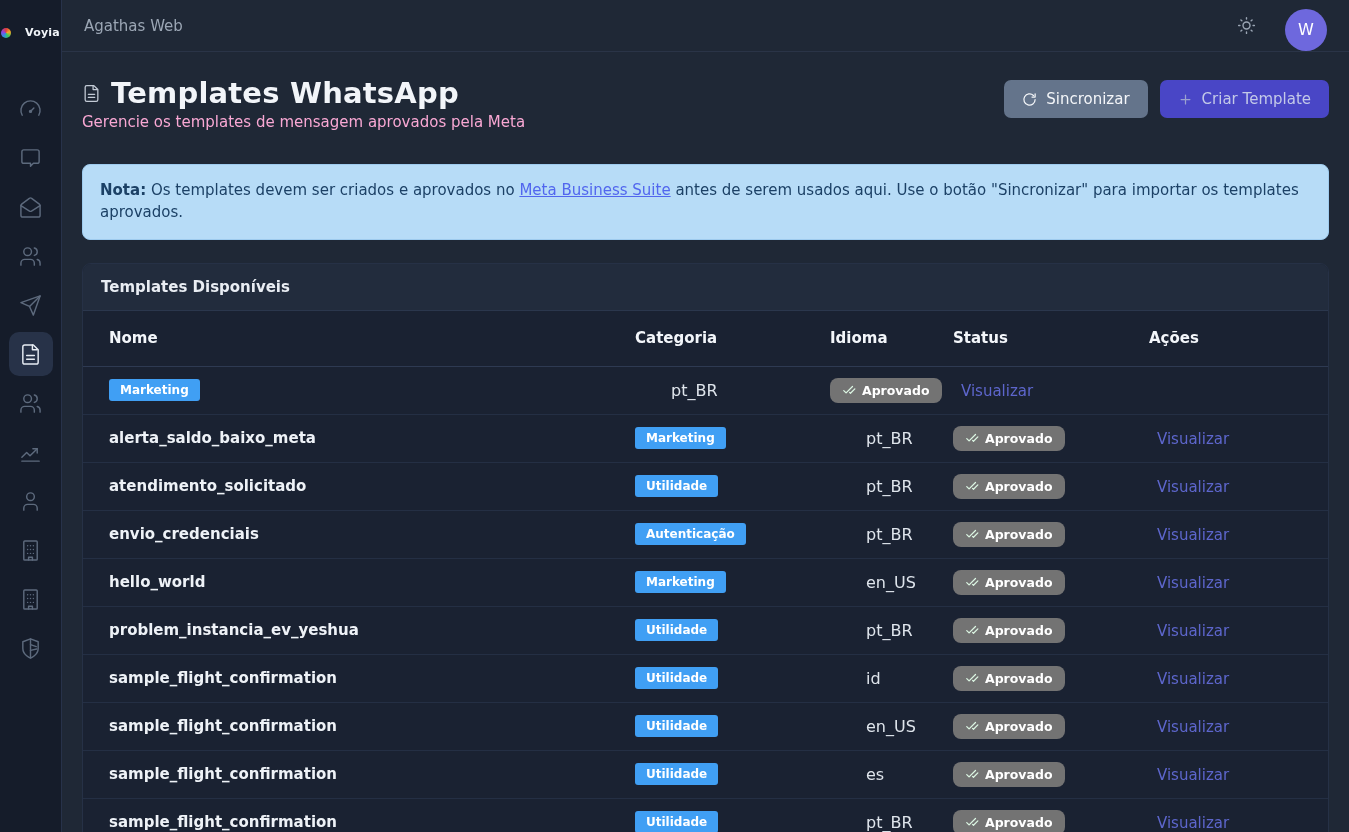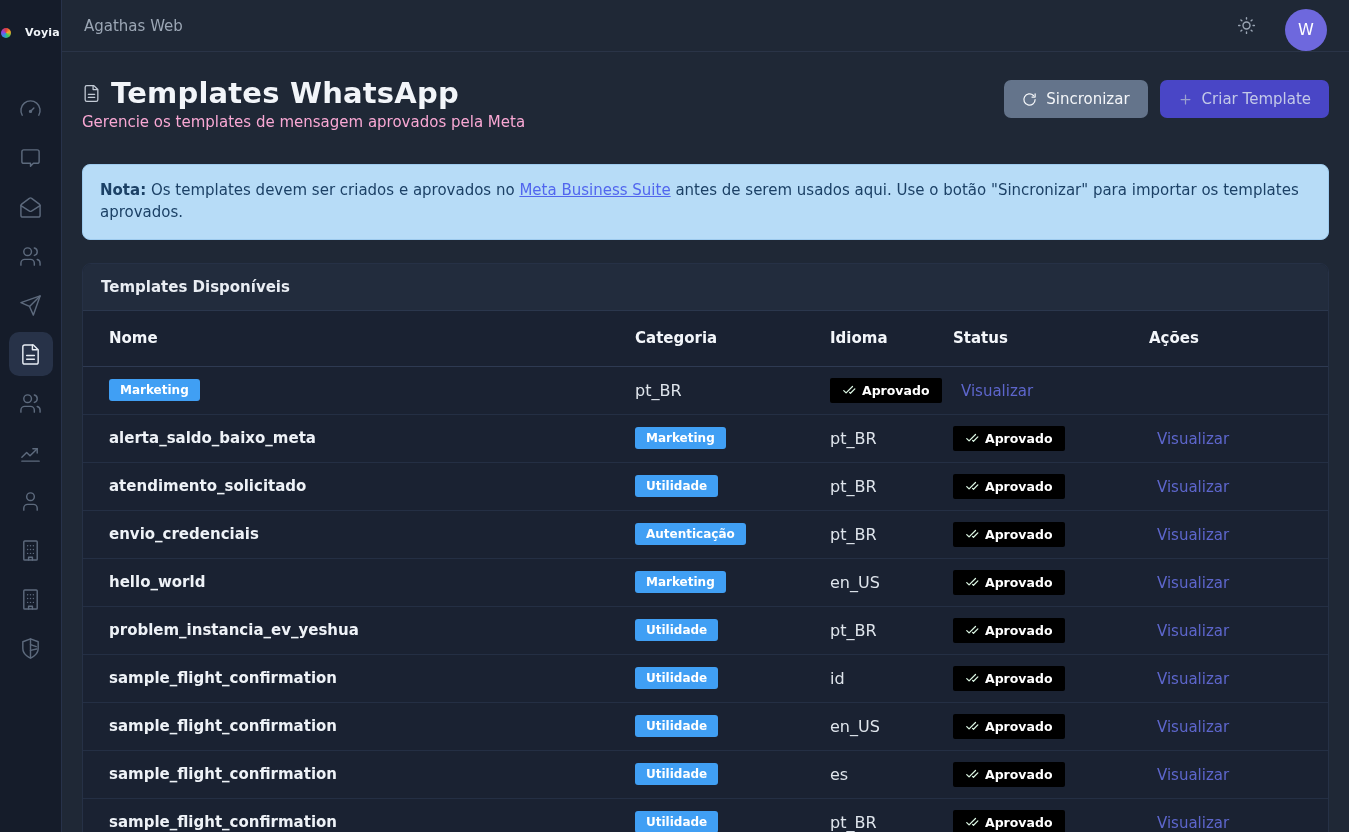--- a/index.html
+++ b/index.html
@@ -82,30 +82,30 @@
     padding:14px 18px; font-size:15px; font-weight:bold; color:#e9edf3;
   }
   .tbl-head, .tbl-row {
     display:grid; grid-template-columns:526px 195px 123px 196px 1fr;
     align-items:center; padding-left:26px; padding-right:16px;
   }
   .tbl-head { height:56px; border-bottom:1px solid #2e3a52; }
   .tbl-head .th { font-size:15px; font-weight:bold; color:#f3f6fa; }
   .tbl-row { height:48px; border-bottom:1px solid #242f44; }
   .cell-name { font-size:15px; font-weight:bold; color:#eef2f7; }
-  .cell-lang { font-size:16px; color:#dfe5ec; }
+  .cell-lang { font-size:16px; color:#dfe5ec;margin-left:36px; }
   .badge-cat {
     display:inline-flex; align-items:center; justify-content:center;
     background:#409ff4; color:#fff; font-size:12px; font-weight:bold;
     padding:4px 11px; border-radius:3px; width:max-content;
   }
   .badge-status {
     display:inline-flex; align-items:center; gap:6px;
-    background:#000000; color:#fff; font-size:12.5px; font-weight:bold;
-    padding:5px 12px; border-radius:2px; width:max-content;
+    background:#737373; color:#fff; font-size:12.5px; font-weight:bold;
+    padding:5px 12px; border-radius:8px; width:max-content;
   }
   .badge-status svg { width:14px; height:14px; stroke:#dcf6e3; stroke-width:2.2; fill:none;
     stroke-linecap:round; stroke-linejoin:round; }
   .link-view { font-size:15px; color:#5d66cc; cursor:pointer; padding-left:8px; }
 </style>
 </head>
 <body>
 
 <aside class="sidebar">
   <div class="logo">

